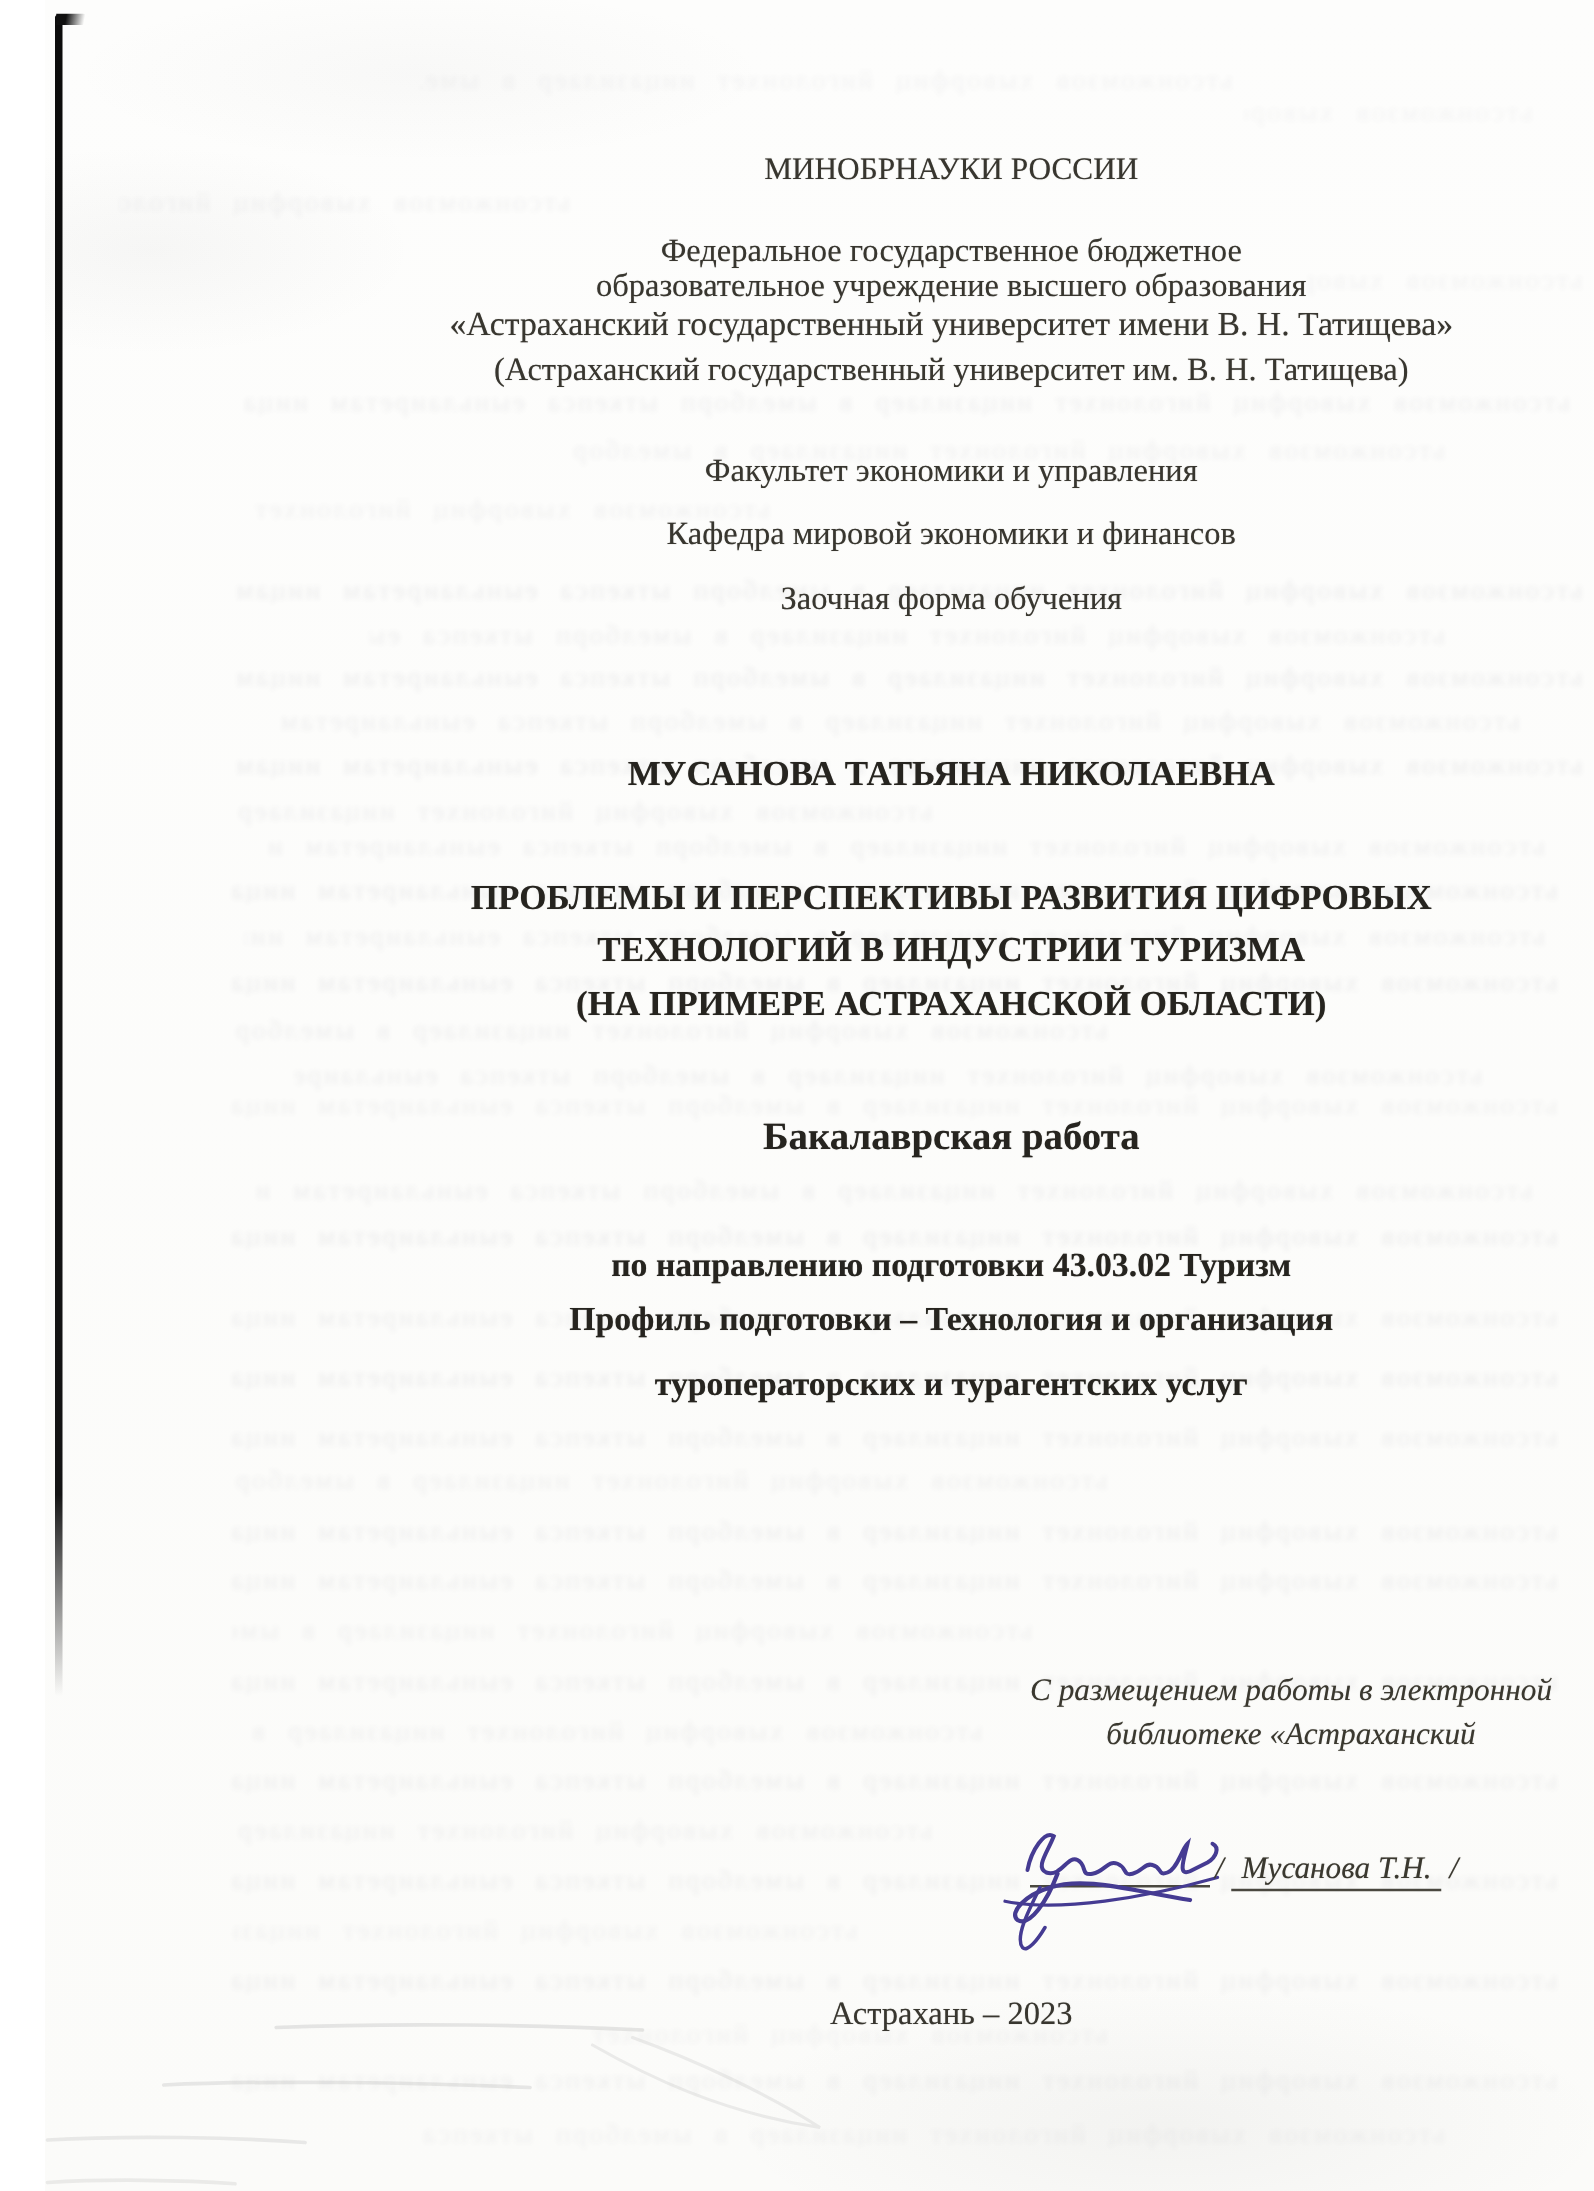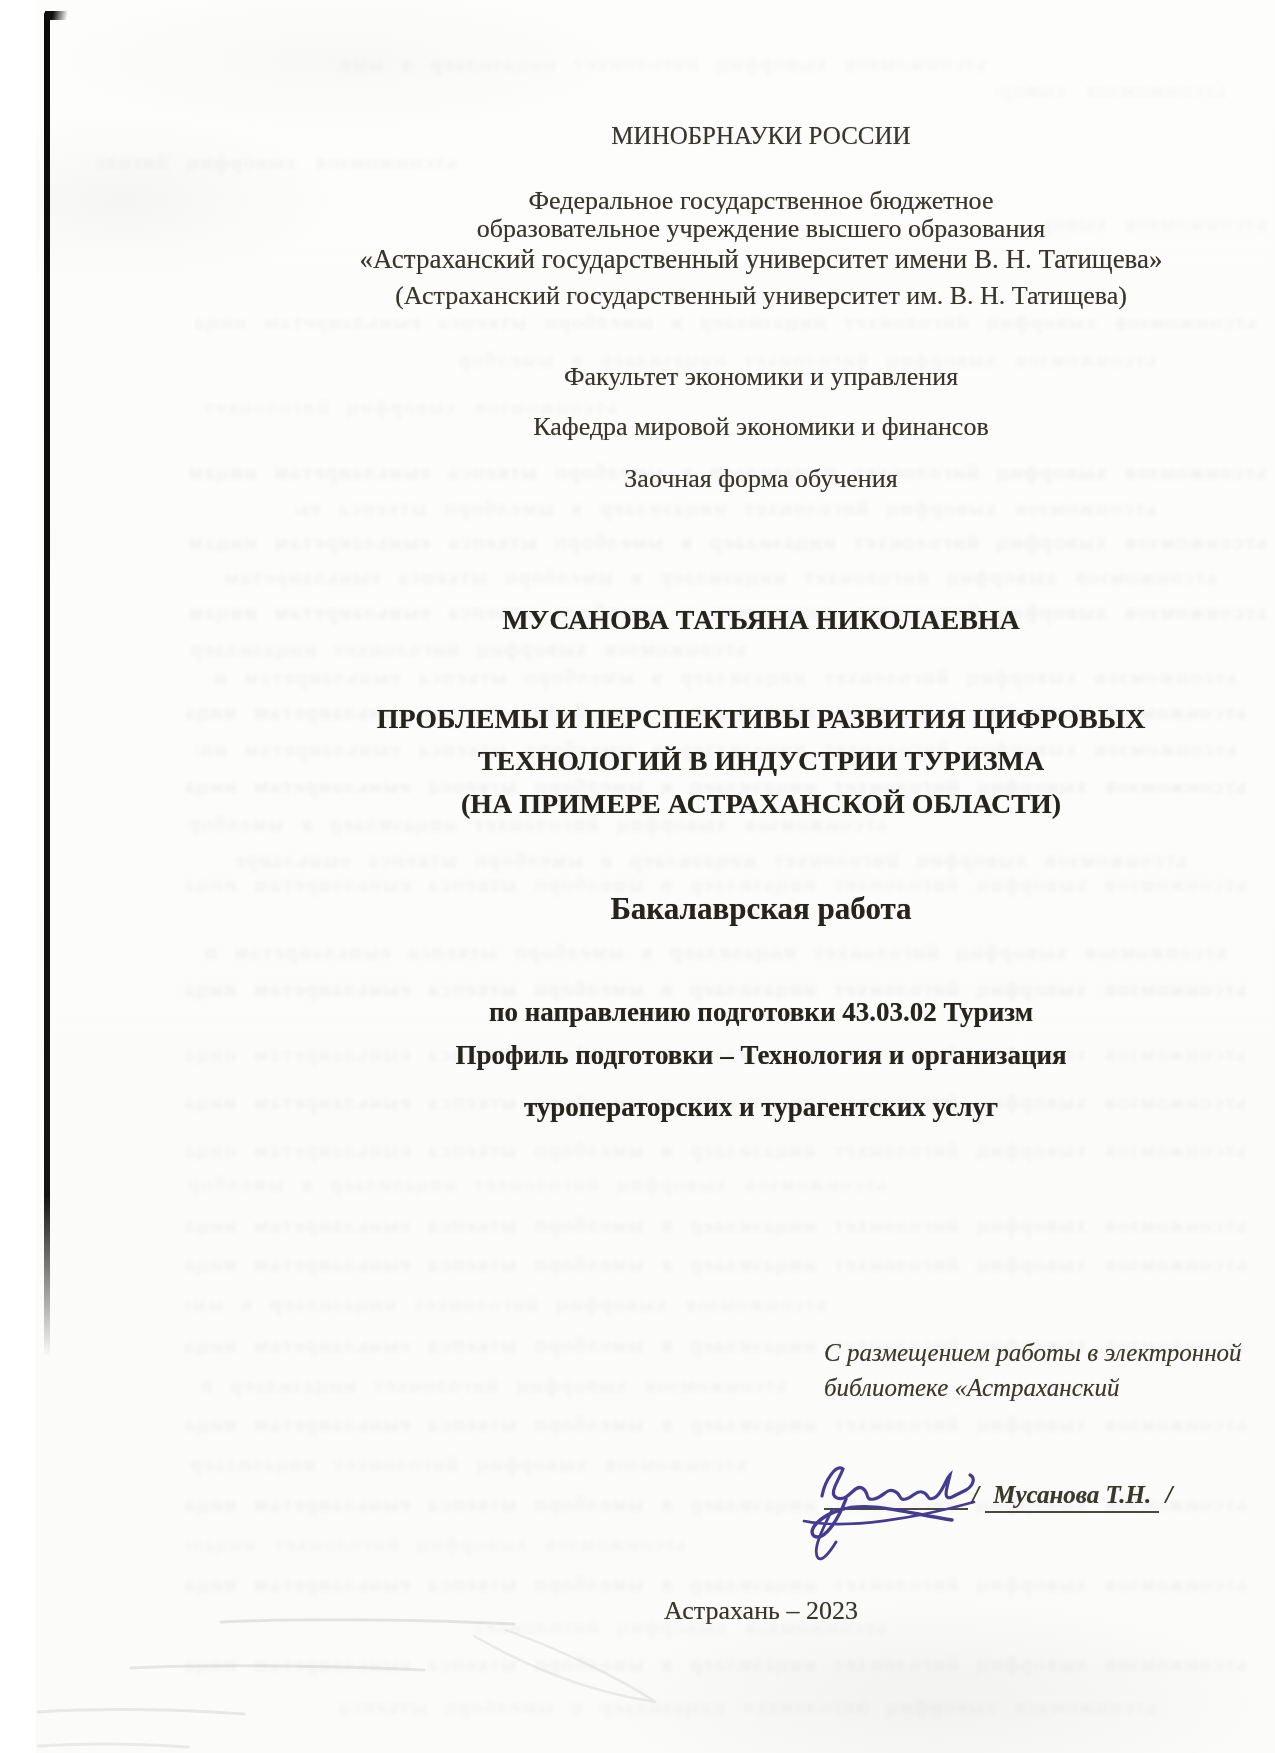--- a/index.html
+++ b/index.html
@@ -46,27 +46,27 @@
   .sz27{font-size:27px;}
   .sz28{font-size:28px;}
   .b{font-weight:bold;color:#26241f;}
   .worktype{font-size:31px;}
   .blk{
     position:absolute;left:788px;text-align:left;color:#3a382f;
     text-shadow:0 0 0.7px rgba(70,68,60,0.5);
   }
   .sup-line{font-size:26px;line-height:32px;white-space:nowrap;}
   .it{font-style:italic;}
-  .consent-line{font-size:25px;line-height:34.5px;white-space:nowrap;font-style:italic;}
+  .consent-line{font-size:25px;line-height:34.5px;white-space:nowrap;font-style:italic;text-align:center;}
   .sig-rule{
     position:absolute;left:788px;top:1508px;width:144px;height:2px;background:#4a4840;
   }
   .sig-name-wrap{
     position:absolute;left:936px;top:1481px;font-size:25px;font-style:italic;
-    color:#3a382f;white-space:nowrap;text-shadow:0 0 0.7px rgba(70,68,60,0.5);font-weight:bold;
+    color:#3a382f;white-space:nowrap;text-shadow:0 0 0.7px rgba(70,68,60,0.5);
   }
   .sig-name-wrap .underlined{
     display:inline-block;border-bottom:2px solid #4a4840;padding:0 8px 2px 8px;
   }
   .sig-ink{position:absolute;left:756px;top:1444px;}
   .smudges{position:absolute;left:0;top:0;pointer-events:none;}
 </style>
 </head>
 <body>
 

